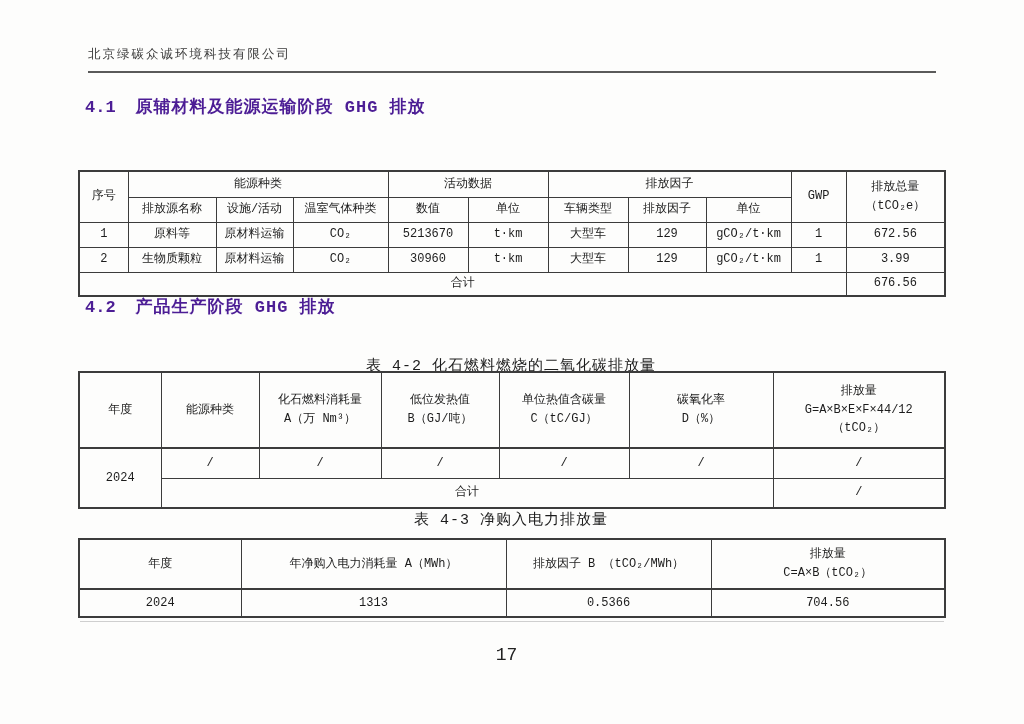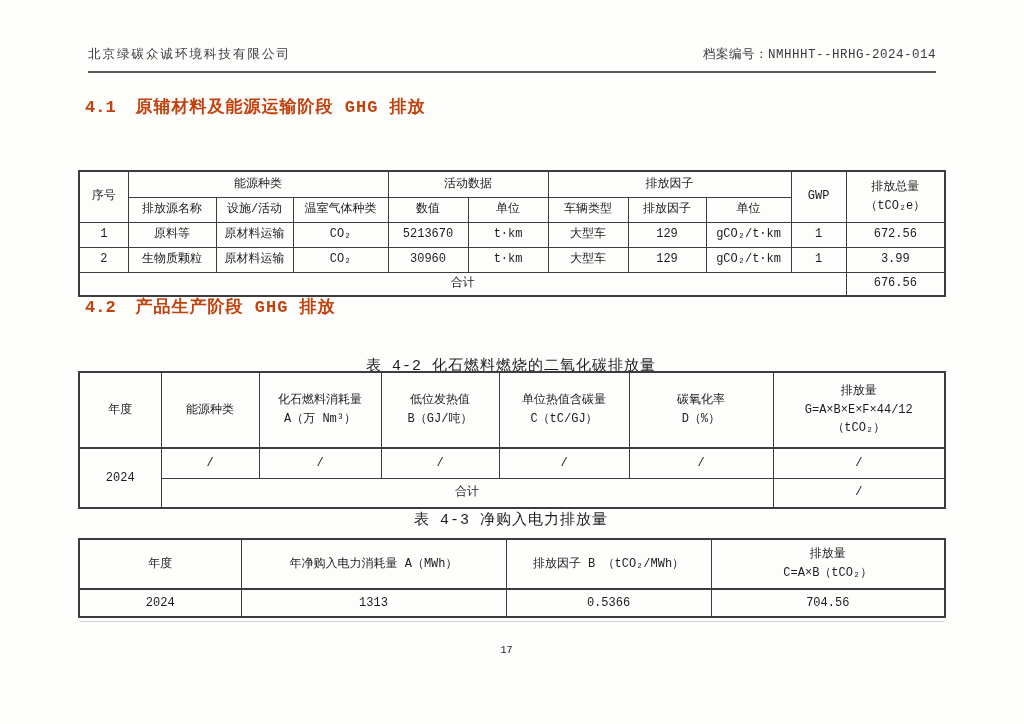--- a/index.html
+++ b/index.html
@@ -28,21 +28,21 @@
     border-bottom: 2px solid #5a5a5a;
     padding-bottom: 8px;
   }
   .doc-header .archive { letter-spacing: 0.5px; }
   
   .section-heading {
     position: absolute;
     left: 85px;
     font-size: 17px;
     font-weight: bold;
-    color: #c2410c;
+    color: #4c1d95;
     letter-spacing: 1px;
   }
   .section-heading .num { margin-right: 20px; letter-spacing: 0; }
   #h41 { top: 95px; }
   #h42 { top: 295px; }
   
   .tbl-caption {
     position: absolute;
     left: 78px;
     width: 866px;
@@ -98,32 +98,31 @@
     width: 864px;
     height: 1px;
     background: #cfcfcf;
   }
   .page-number {
     position: absolute;
     left: 0;
     top: 645px;
     width: 1013px;
     text-align: center;
-    font-size: 10px;
+    font-size: 18px;
     color: #222;
   }
 </style>
 </head>
 <body>
 
 <div class="page">
 
   <div class="doc-header">
     <span class="company">北京绿碳众诚环境科技有限公司</span>
-    <span class="archive">档案编号：NMHHHT--HRHG-2024-014</span>
   </div>
 
   <div class="section-heading" id="h41">
     <span class="num">4.1</span><span>原辅材料及能源运输阶段 GHG 排放</span>
   </div>
 
 
   <table class="doc-table" id="t41">
     <colgroup>
       <col style="width:49px">

